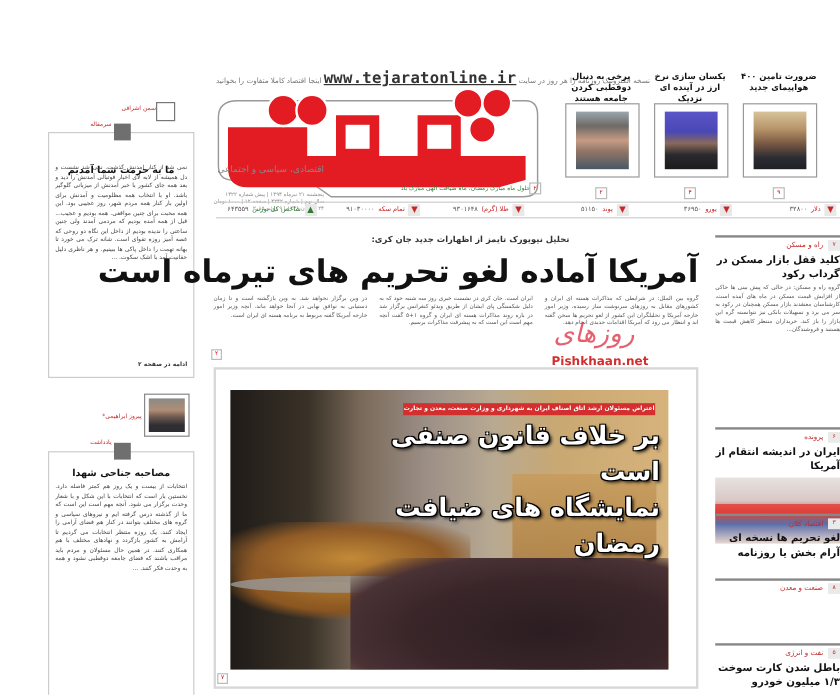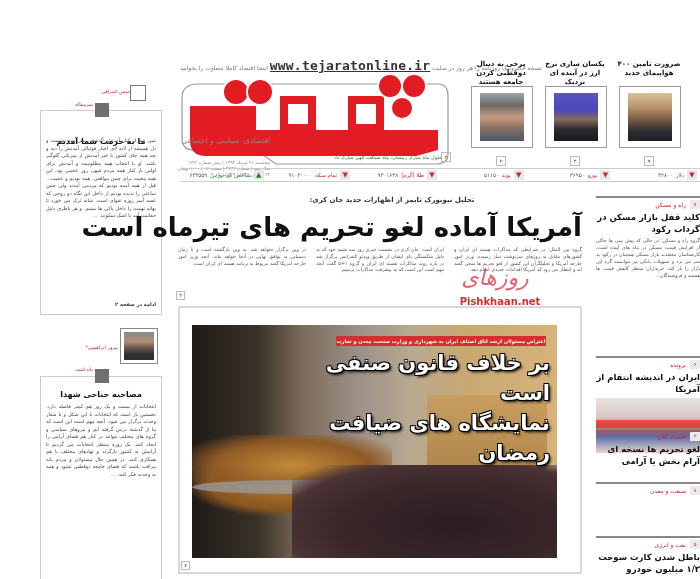--- a/index.html
+++ b/index.html
@@ -225,21 +225,21 @@
   <div class="sb-photo">
       <div class="band"></div>
     </div>
 </div>
 
 <div class="abs sb-section" style="top:428px;">
   <div class="sb-head">
     <span class="sb-num">۳</span>
     <span class="sb-cat">اقتصاد کلان</span>
   </div>
-  <div class="sb-title">لغو تحریم ها نسخه ای آرام بخش یا آرامی</div>
+  <div class="sb-title">لغو تحریم ها نسخه ای آرام بخش یا روزنامه</div>
 </div>
 
 <div class="abs sb-section" style="top:482px;">
   <div class="sb-head">
     <span class="sb-num">۸</span>
     <span class="sb-cat">صنعت و معدن</span>
   </div>
 </div>
 
 <div class="abs sb-section" style="top:536px;">

